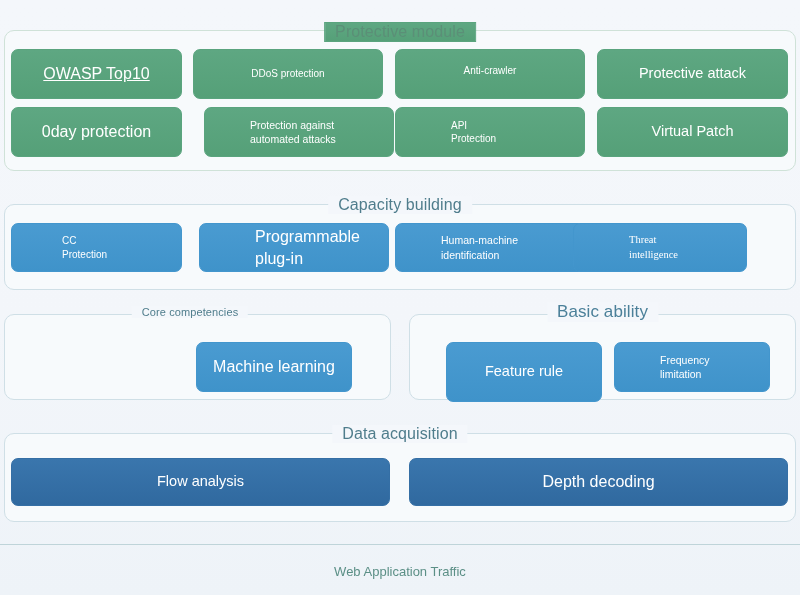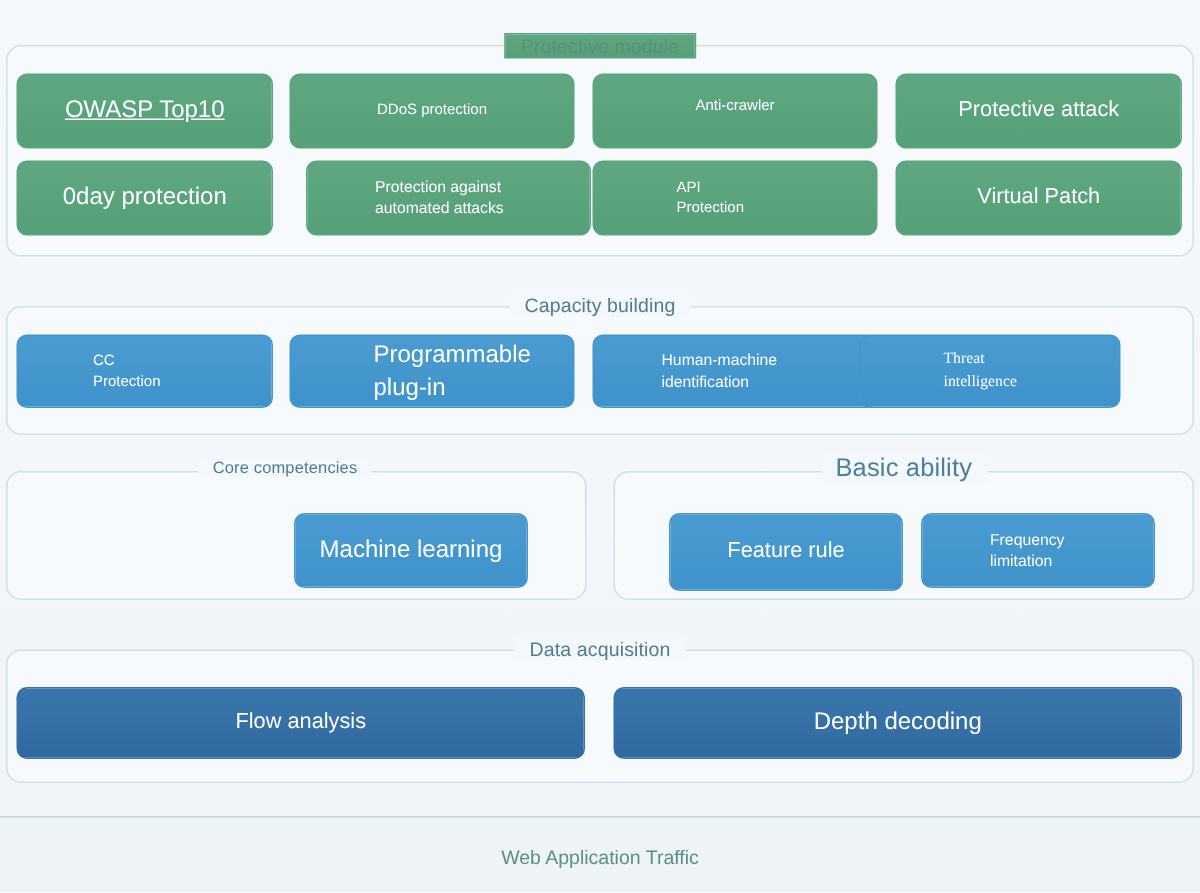--- a/index.html
+++ b/index.html
@@ -28,21 +28,21 @@
   }
   .section.green-frame { border-color: #cfe2d8; }
 
   .section-title {
     position: absolute;
     top: -9px;
     left: 50%;
     transform: translateX(-50%);
     background: #f4f7fb;
     padding: 0 10px;
-    font-size: 13px;
+    font-size: 16px;
     color: #4f7d8c;
     white-space: nowrap;
     letter-spacing: .1px;
   }
   .section-title.green { color: #5b8f77; }
   .section-title.big {
     font-size: 17px;
     top: -13px;
     color: #4b8099;
     font-weight: 400;
@@ -149,21 +149,21 @@
   </div>
 
   <div class="section" style="left:4px; top:204px; width:792px; height:86px;">
     <div class="section-title">Capacity building</div>
   </div>
 
   <div class="block blue l fs-13 pad-l" style="left:11px; top:223px; width:171px; height:49px;">
     <span class="lbl">CC
 Protection</span>
   </div>
-  <div class="block blue l fs-12 pad-l3" style="left:193px; top:223px; width:190px; height:49px;">
+  <div class="block blue l fs-12 pad-l3" style="left:199px; top:223px; width:190px; height:49px;">
     <span class="lbl">Programmable
 plug-in</span>
   </div>
   <div class="block blue l fs-11 pad-l2" style="left:395px; top:223px; width:190px; height:49px;">
     <span class="lbl">Human-machine
 identification</span>
   </div>
   <div class="block blue l fs-11 pad-l3" style="left:573px; top:223px; width:174px; height:49px;font-family:Liberation Serif, serif;">
     <span class="lbl">Threat
 intelligence</span>
@@ -174,21 +174,21 @@
   </div>
 
   <div class="block blue c fs-12" style="left:196px; top:342px; width:156px; height:50px;">
     <span class="lbl">Machine learning</span>
   </div>
 
   <div class="section" style="left:409px; top:314px; width:387px; height:86px;">
     <div class="section-title big">Basic ability</div>
   </div>
 
-  <div class="block blue c fs-15" style="left:446px; top:342px; width:156px; height:52px;">
+  <div class="block blue c fs-15" style="left:446px; top:342px; width:156px; height:60px;">
     <span class="lbl">Feature rule</span>
   </div>
   <div class="block blue l fs-11 pad-l2" style="left:614px; top:342px; width:156px; height:50px;">
     <span class="lbl">Frequency
 limitation</span>
   </div>
 
   <div class="section" style="left:4px; top:433px; width:792px; height:89px;">
     <div class="section-title">Data acquisition</div>
   </div>

